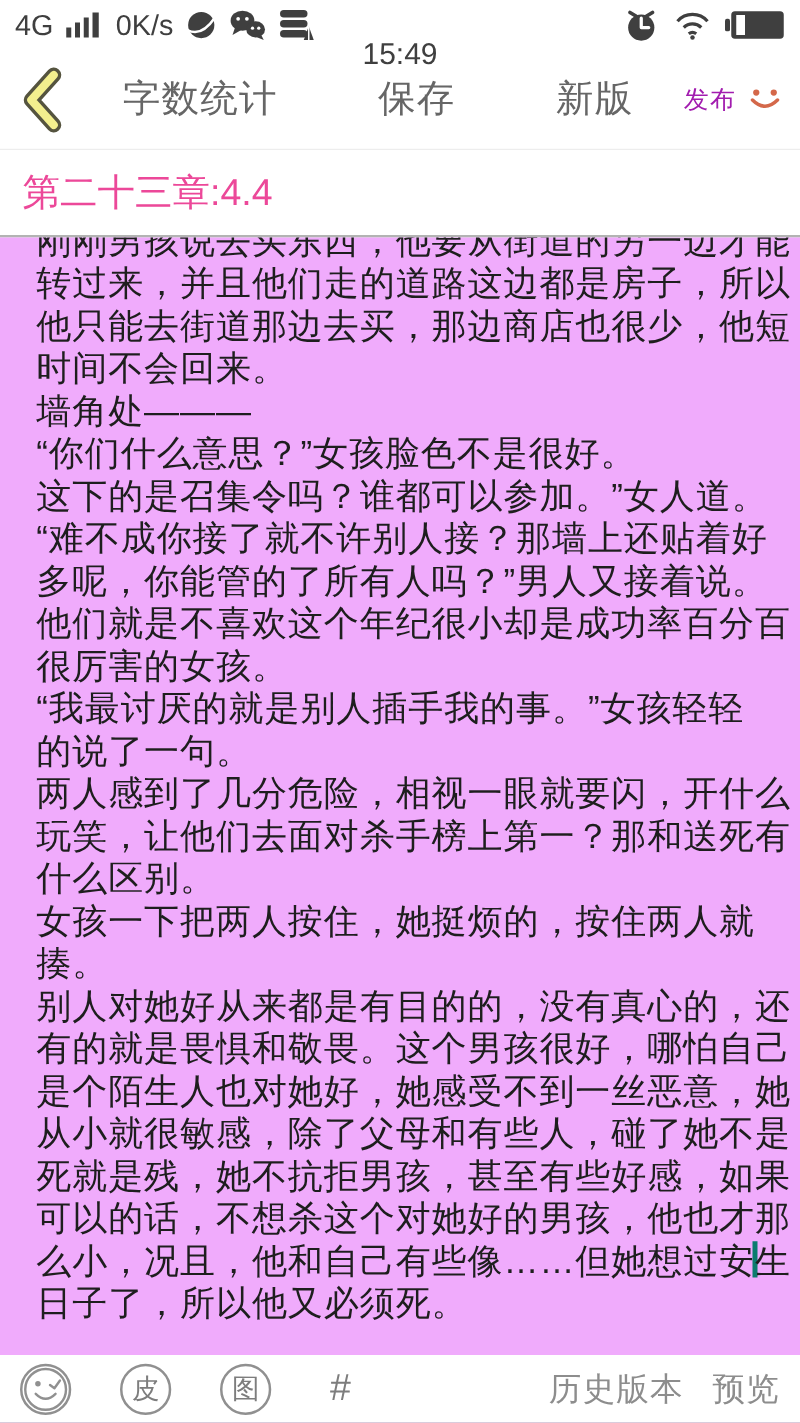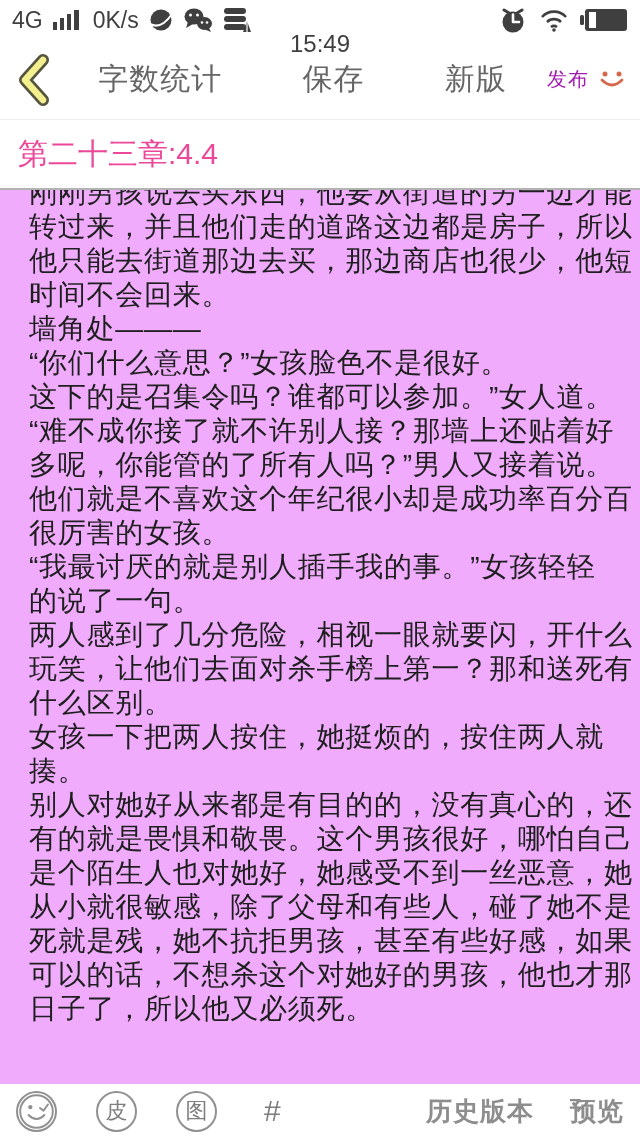--- a/index.html
+++ b/index.html
@@ -53,21 +53,21 @@
   .bottom-bar{
     height:54px; flex:0 0 54px; display:flex; align-items:center;
     padding:0 16px; background:#fff; gap:0;
   }
   .bb-circle{
     width:41px; height:41px; border:2px solid #909090; border-radius:50%;
     display:flex; align-items:center; justify-content:center;
     font-size:22px; color:#7d7d7d; margin-right:39px;
   }
   .bb-hash{ font-size:30px; color:#7d7d7d; margin-left:8px; }
-  .bb-right{ margin-left:auto; display:flex; align-items:center; gap:36px;font-weight:bold; }
+  .bb-right{ margin-left:auto; display:flex; align-items:center; gap:23px; }
   .bb-link{ font-size:26px; color:#8d8d8d; letter-spacing:1px; }
 </style>
 </head>
 <body>
 
 <div class="screen">
 
   <div class="status-bar">
     <div class="status-time">15:49</div>
     <div class="status-left">
@@ -167,20 +167,21 @@
         <div class="text-line">玩笑，让他们去面对杀手榜上第一？那和送死有</div>
         <div class="text-line">什么区别。</div>
         <div class="text-line">女孩一下把两人按住，她挺烦的，按住两人就</div>
         <div class="text-line">揍。</div>
         <div class="text-line">别人对她好从来都是有目的的，没有真心的，还</div>
         <div class="text-line">有的就是畏惧和敬畏。这个男孩很好，哪怕自己</div>
         <div class="text-line">是个陌生人也对她好，她感受不到一丝恶意，她</div>
         <div class="text-line">从小就很敏感，除了父母和有些人，碰了她不是</div>
         <div class="text-line">死就是残，她不抗拒男孩，甚至有些好感，如果</div>
         <div class="text-line">可以的话，不想杀这个对她好的男孩，他也才那</div>
+        <div class="text-line">么小，况且，他和自己有些像……但她想过安<span class="cursor"></span>生</div>
         <div class="text-line">日子了，所以他又必须死。</div>
       </div>
   </div>
 
   <div class="bottom-bar">
     <div class="bb-circle" style="margin-right:39px;">
       <svg width="41" height="41" viewBox="0 0 42 42">
         <circle cx="21" cy="21" r="18.5" fill="none" stroke="#909090" stroke-width="2.2"></circle>
         <circle cx="14" cy="16" r="2.5" fill="#909090"></circle>
         <path d="M25,17 l4,3 l5,-7" fill="none" stroke="#909090" stroke-width="2.2" stroke-linecap="round" stroke-linejoin="round"></path>

